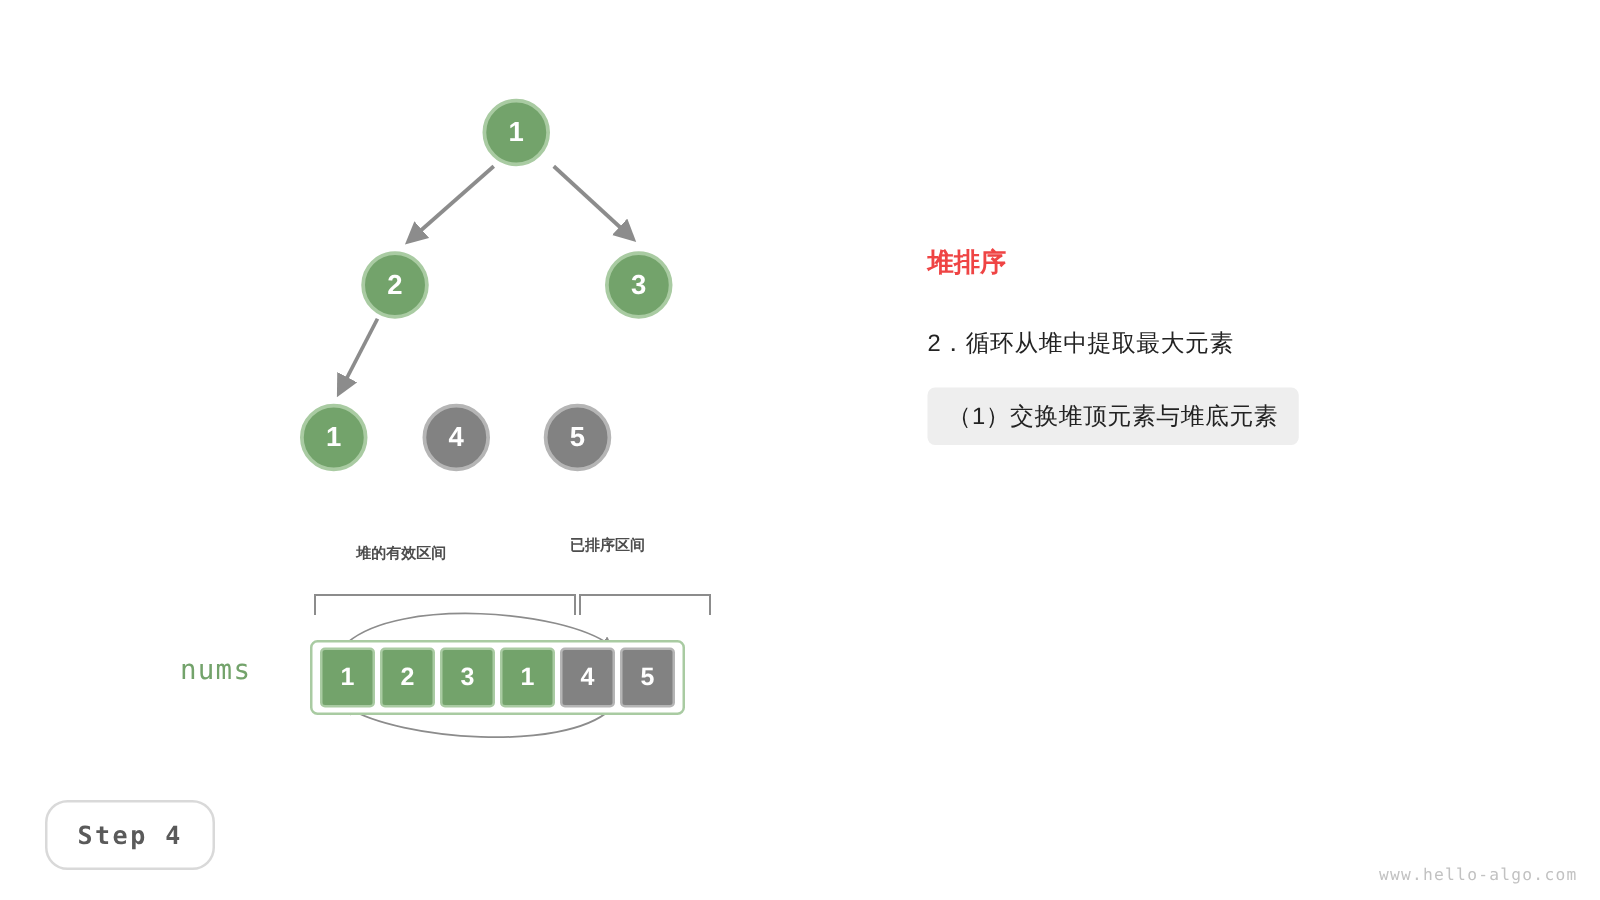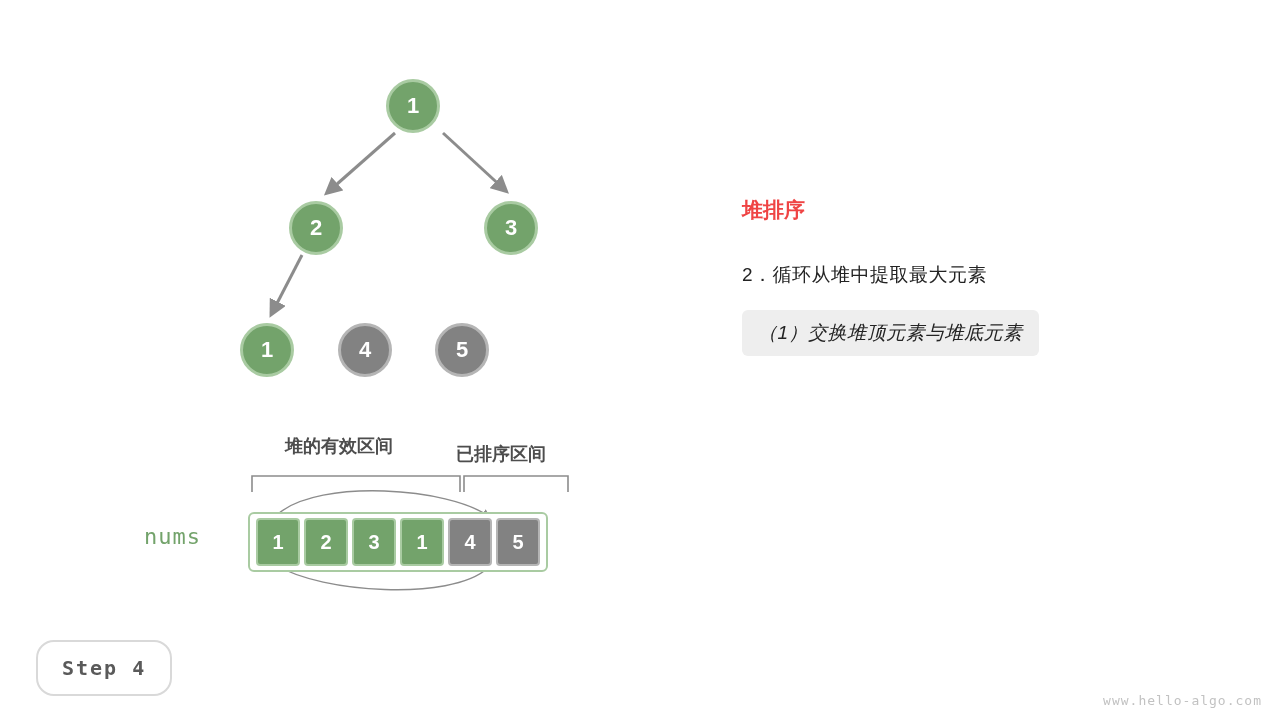--- a/index.html
+++ b/index.html
@@ -49,21 +49,21 @@
   
   #array-area {
     position: absolute;
     left: 0;
     top: 420px;
     width: 700px;
     height: 200px;
   }
   .brace-label {
     position: absolute;
-    font-size: 18px;
+    font-size: 12px;
     font-weight: 700;
     color: #4d4d4d;
     white-space: nowrap;
   }
   #nums-label {
     position: absolute;
     left: 144px;
     top: 104px;
     font-family: "DejaVu Sans Mono", monospace;
     font-size: 22px;
@@ -118,21 +118,20 @@
     letter-spacing: 0.5px;
   }
   .sub-step {
     display: inline-block;
     font-size: 19px;
     color: #232323;
     background: #eeeeee;
     border-radius: 6px;
     padding: 10px 16px;
     letter-spacing: 0.5px;
-    font-style: italic;
   }
 
   
   #step-badge {
     position: absolute;
     left: 36px;
     top: 640px;
     padding: 14px 24px;
     border: 2px solid #d9d9d9;
     border-radius: 18px;
@@ -184,21 +183,21 @@
   <div class="node gray" style="left:338px;top:323px;">
     <span>4</span>
   </div>
   <div class="node gray" style="left:435px;top:323px;">
     <span>5</span>
   </div>
 </div>
 
 <div id="array-area">
   <div class="brace-label" style="left:285px;top:14px;">堆的有效区间</div>
-  <div class="brace-label" style="left:456px;top:22px;font-family:Liberation Mono, monospace;">已排序区间</div>
+  <div class="brace-label" style="left:456px;top:8px;font-family:Liberation Mono, monospace;">已排序区间</div>
 
   <svg width="700" height="200" style="position:absolute;left:0;top:0;">
     <defs>
       <marker id="arrowhead2" markerWidth="6" markerHeight="6" refX="4.2" refY="3" orient="auto">
         <polygon points="0 0, 6 3, 0 6" fill="#8c8c8c"></polygon>
       </marker>
     </defs>
 
     <path d="M252,72 L252,56 L460,56 L460,72" stroke="#8c8c8c" stroke-width="1.6" fill="none"></path>
 

